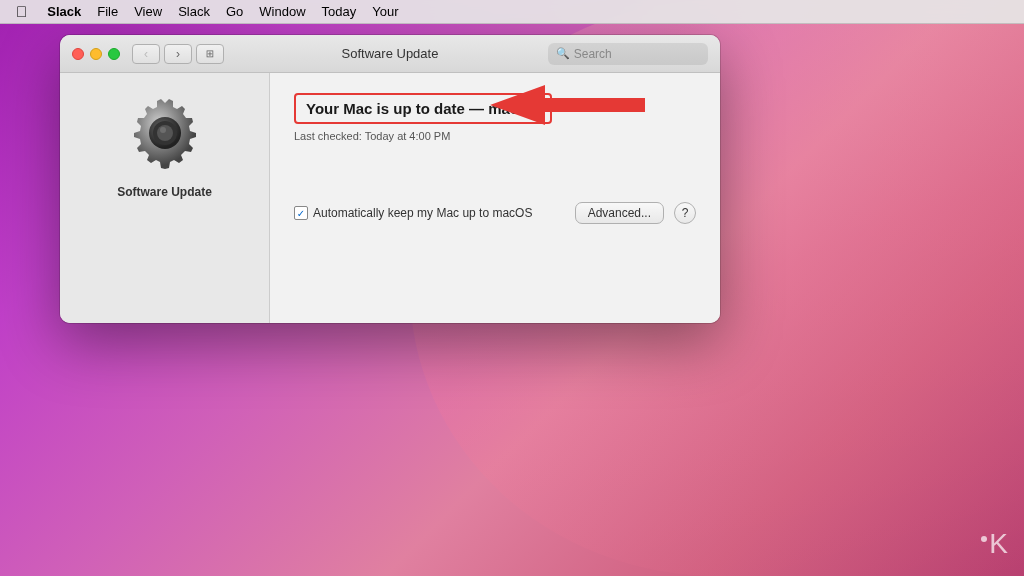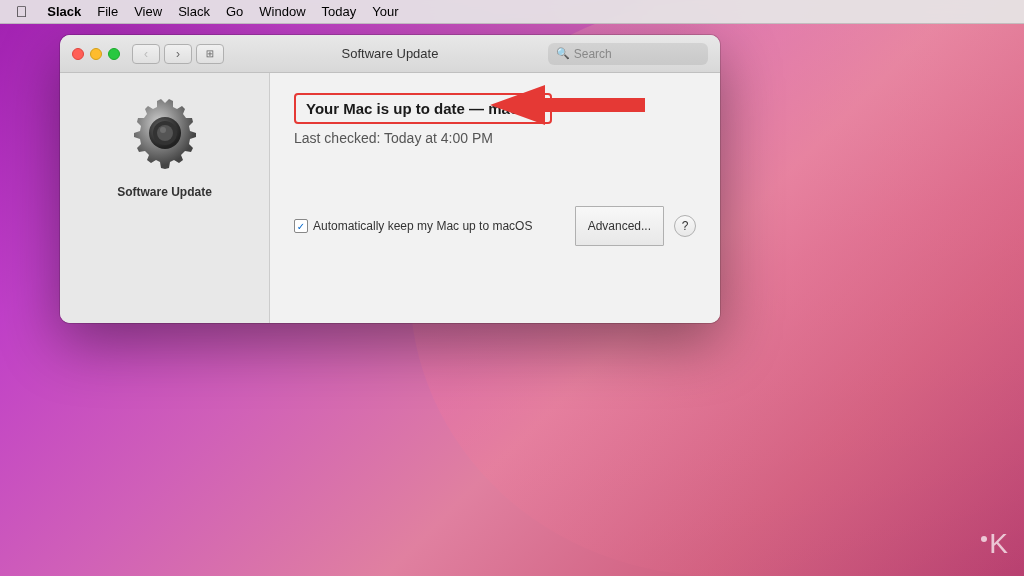--- a/index.html
+++ b/index.html
@@ -225,21 +225,21 @@
       font-weight: 700;
       color: #1a1a1a;
       border: 2px solid #e53935;
       padding: 5px 10px;
       border-radius: 4px;
       display: inline-block;
       margin-bottom: 6px;
     }
 
     .last-checked {
-      font-size: 14px;
+      font-size: 11px;
       color: #555;
       margin-bottom: 20px;
     }
 
     .bottom-bar {
       display: flex;
       align-items: center;
       margin-top: 60px;
       gap: 10px;
     }
@@ -262,22 +262,22 @@
       align-items: center;
       justify-content: center;
       font-size: 10px;
       color: #0066cc;
     }
 
     .advanced-btn {
       margin-left: auto;
       background: linear-gradient(to bottom, #f8f8f8, #e8e8e8);
       border: 1px solid #b0b0b0;
-      border-radius: 1px;
-      padding: 12px 12px;
+      border-radius: 7px;
+      padding: 3px 12px;
       font-size: 12px;
       color: #333;
       cursor: pointer;
     }
 
     .help-btn {
       width: 22px;
       height: 22px;
       border-radius: 50%;
       border: 1px solid #b0b0b0;

